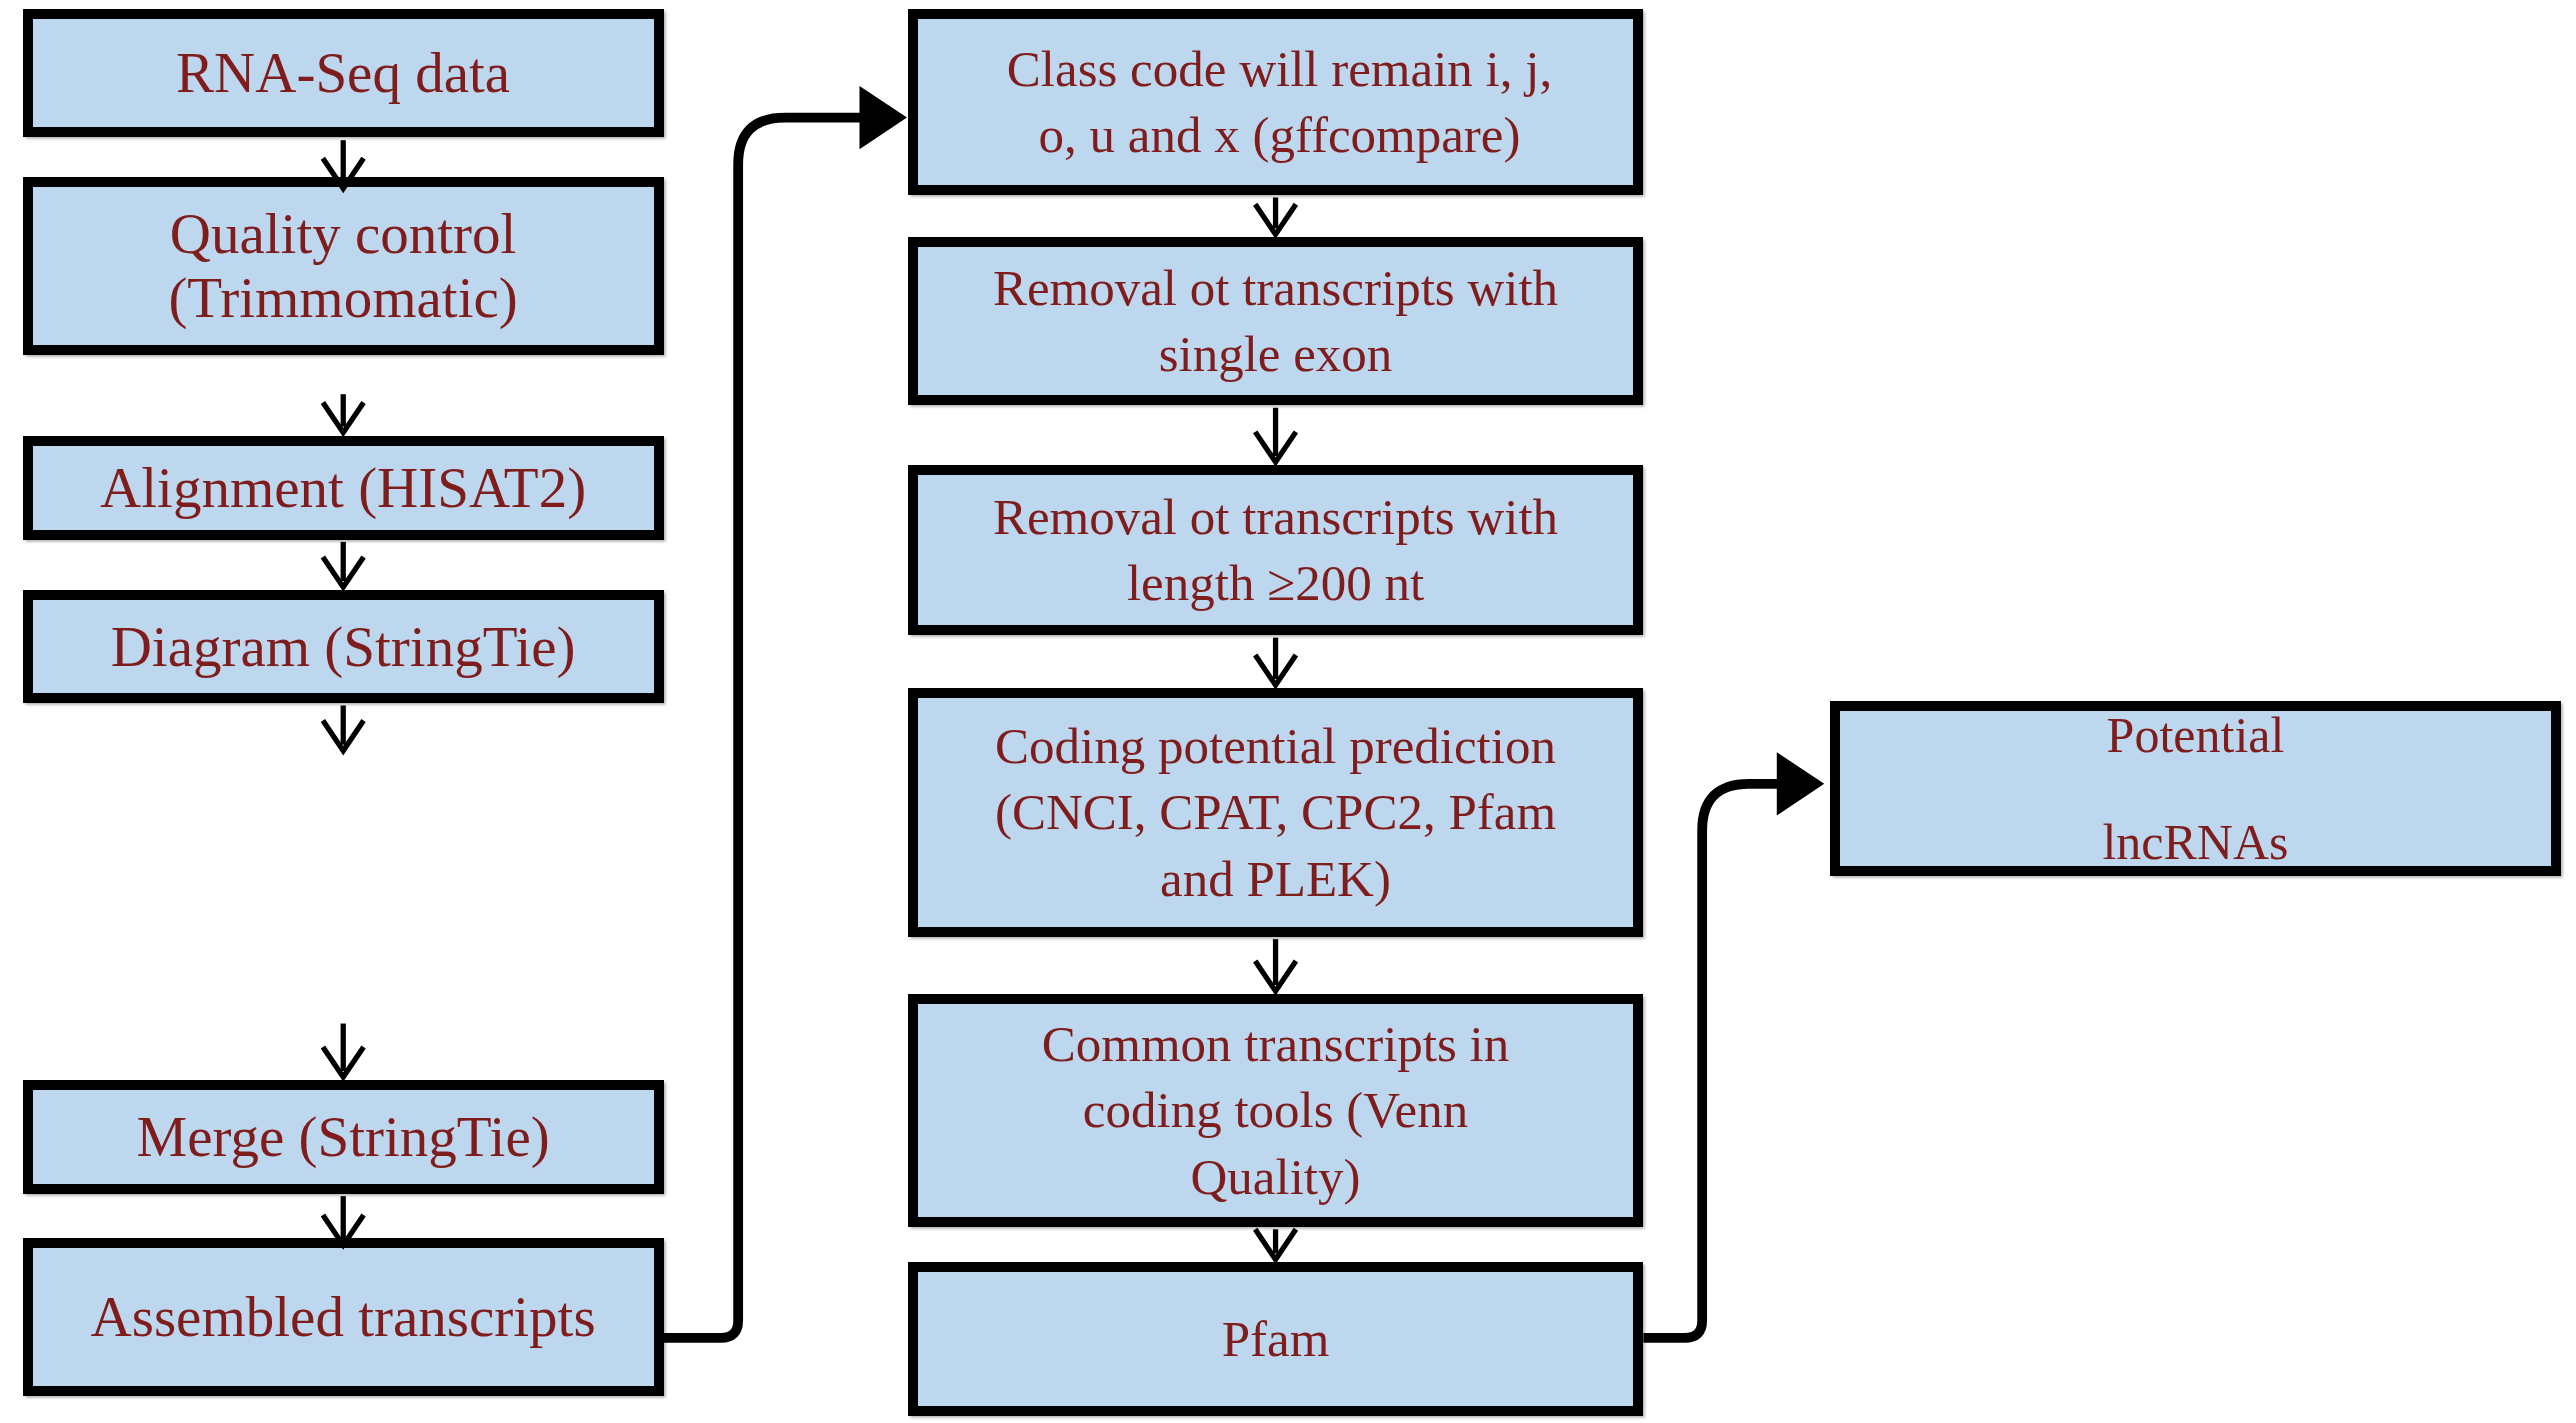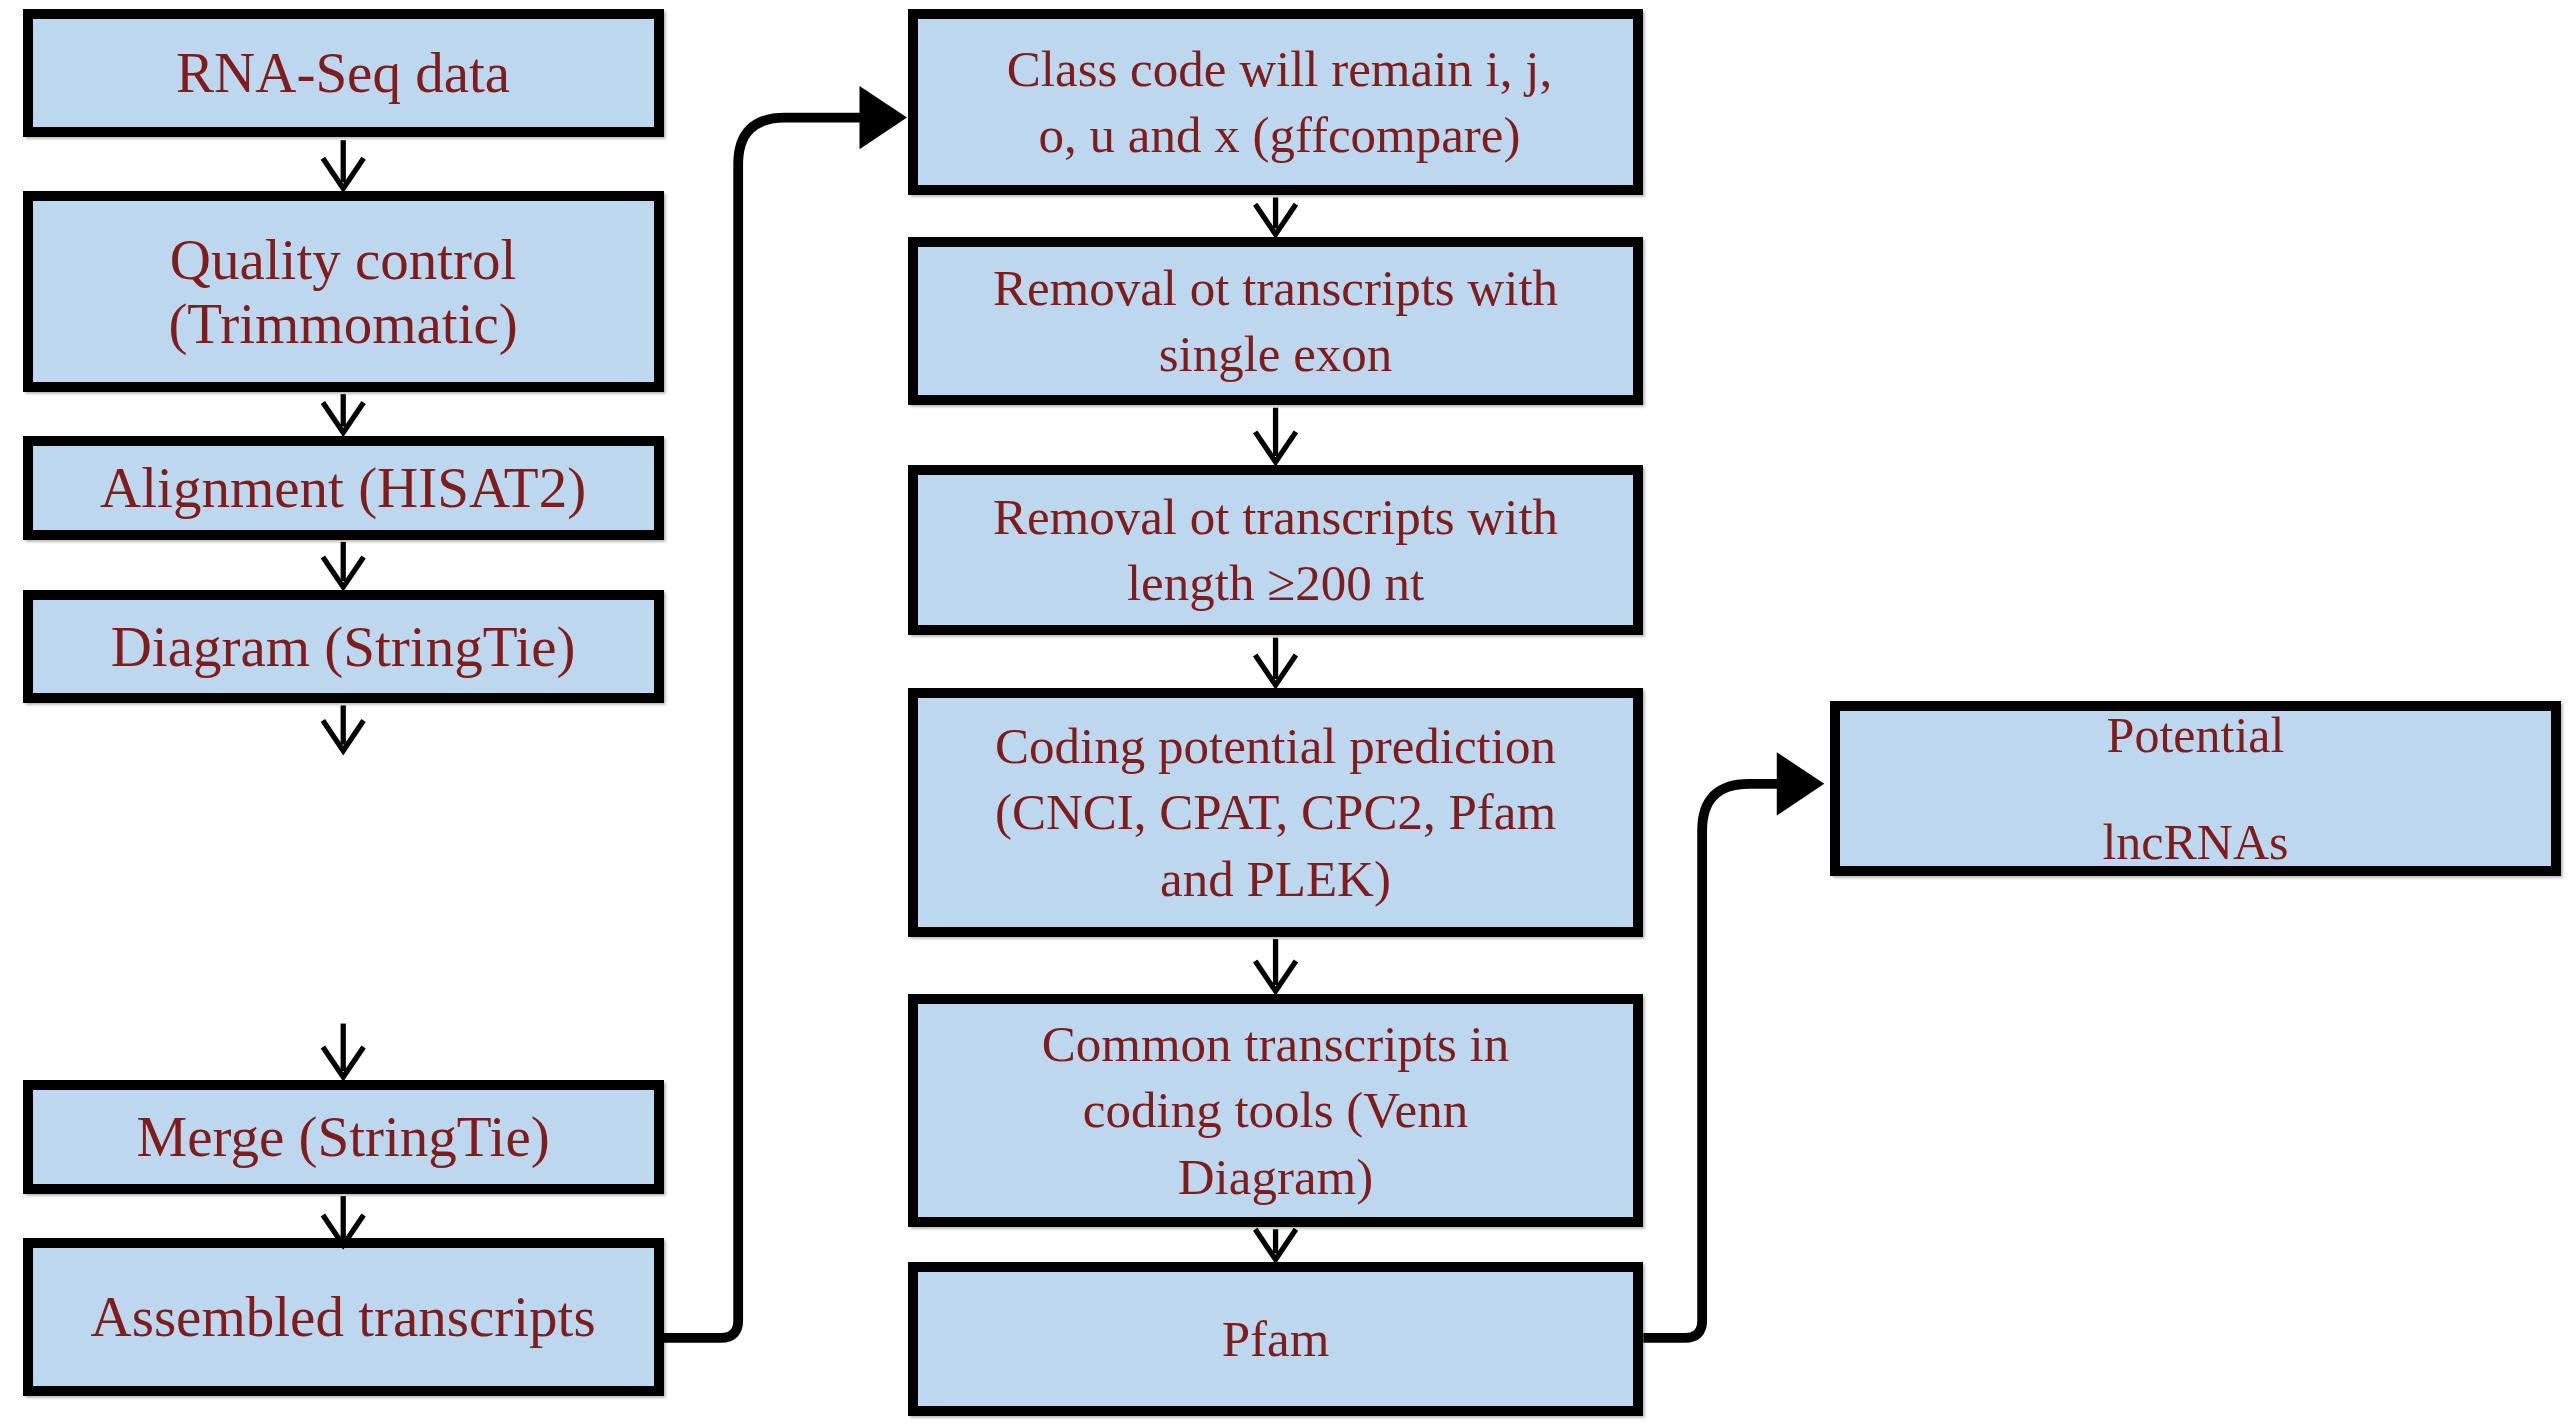--- a/index.html
+++ b/index.html
@@ -43,21 +43,21 @@
 </style>
 </head>
 <body>
 
 <div class="canvas">
 
   <div class="box col-left" style="top:9px;height:128px;">
     <div class="ln">RNA-Seq data</div>
   </div>
 
-  <div class="box col-left" style="top:191px;height:201px;">
+  <div class="box col-left" style="top:177px;height:178px;">
     <div class="ln">Quality control</div>
     <div class="ln">(Trimmomatic)</div>
   </div>
 
   <div class="box col-left" style="top:436px;height:104px;">
     <div class="ln">Alignment (HISAT2)</div>
   </div>
 
   <div class="box col-left" style="top:590px;height:113px;">
     <div class="ln">Diagram (StringTie)</div>
@@ -89,21 +89,21 @@
 
   <div class="box col-mid" style="top:688px;height:249px;">
     <div class="ln">Coding potential prediction</div>
     <div class="ln">(CNCI, CPAT, CPC2, Pfam</div>
     <div class="ln">and PLEK)</div>
   </div>
 
   <div class="box col-mid" style="top:994px;height:233px;">
     <div class="ln">Common transcripts in</div>
     <div class="ln">coding tools (Venn</div>
-    <div class="ln">Diagram)</div>
+    <div class="ln">Quality)</div>
   </div>
 
   <div class="box col-mid" style="top:1262px;height:154px;">
     <div class="ln">Pfam</div>
   </div>
 
   <div class="box col-right" style="top:701px;height:175px;">
     <div class="ln">Potential</div>
     <div class="ln">lncRNAs</div>
   </div>

